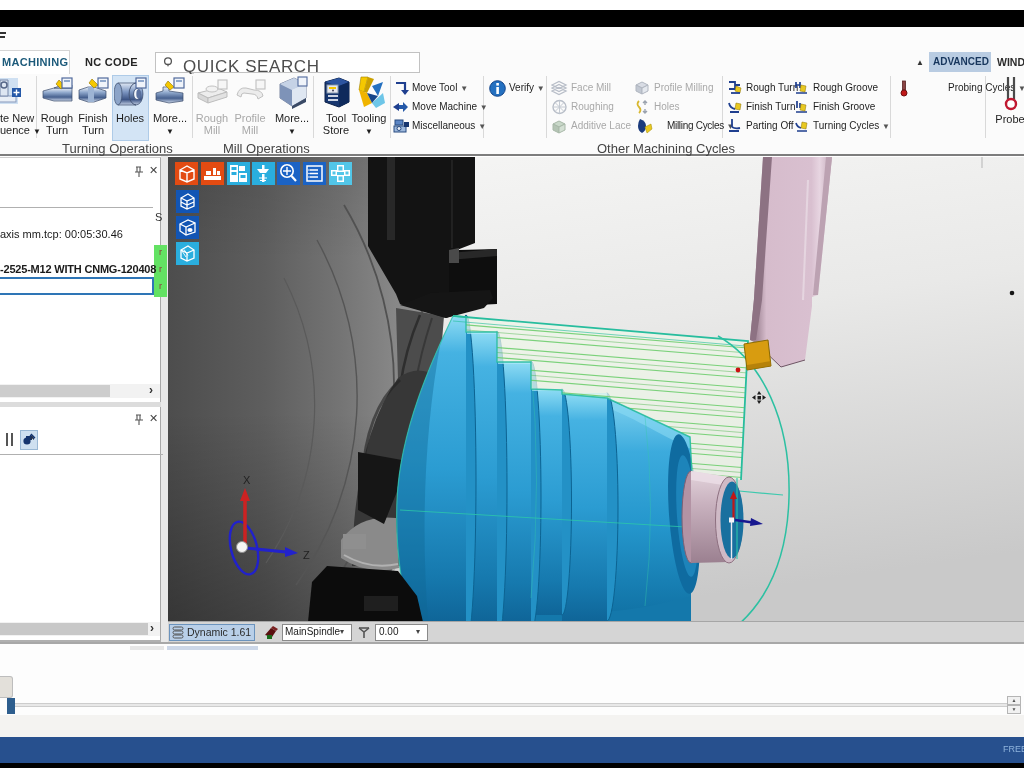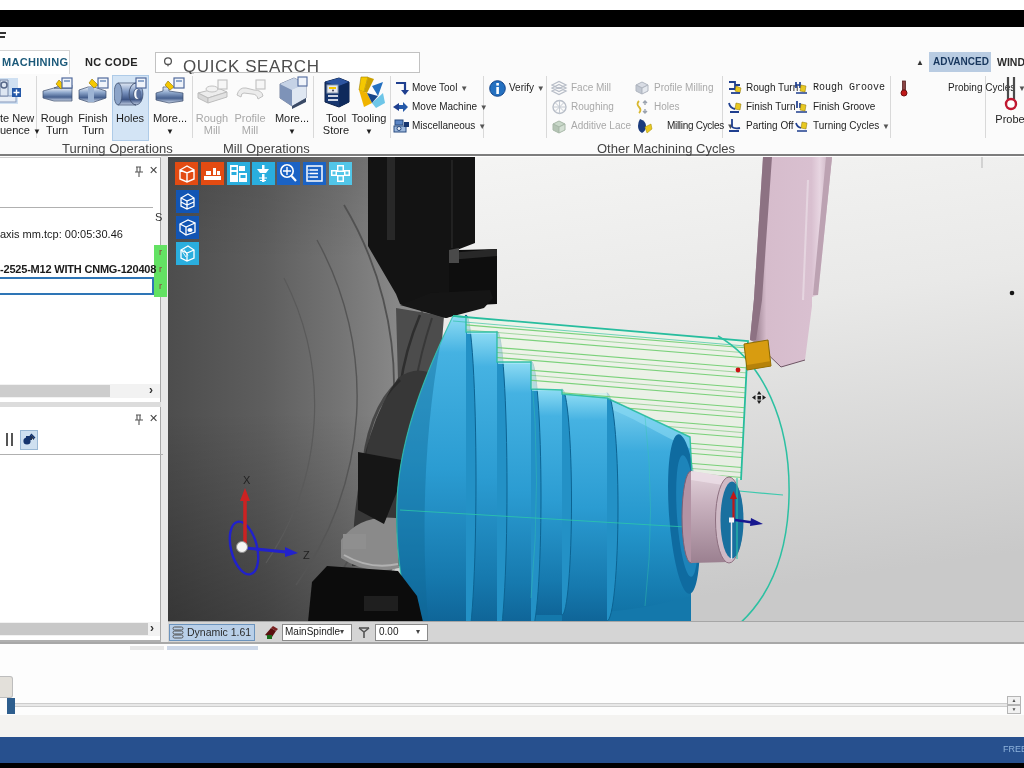--- a/index.html
+++ b/index.html
@@ -252,21 +252,21 @@
       <path d="M7,5 l5,1 -1,6 -5,-1 Z" fill="#e8c820" stroke="#8a7000" stroke-width="0.5"></path>
     </svg>
     <svg class="abs" style="left:794px;top:89px;" width="17" height="16" viewBox="0 0 17 16">
       <path d="M3,2 v7 M6,4 v5 M2,13 h11" fill="none" stroke="#1f3f8f" stroke-width="1.7"></path>
       <path d="M7,5 l5,1 -1,6 -5,-1 Z" fill="#e8c820" stroke="#8a7000" stroke-width="0.5"></path>
     </svg>
     <svg class="abs" style="left:794px;top:108px;" width="17" height="16" viewBox="0 0 17 16">
       <path d="M2,5 q1,4 5,5 M3,13 h10" fill="none" stroke="#1f3f8f" stroke-width="1.7"></path>
       <path d="M8,4 l5,1 -1,6 -5,-1 Z" fill="#e8c820" stroke="#8a7000" stroke-width="0.5"></path>
     </svg>
-    <div class="srow" style="left:813px;top:72px;font-family:Liberation Mono, monospace;">Rough Groove</div>
+    <div class="srow" style="left:813px;top:72px;">Rough Groove</div>
     <div class="srow" style="left:813px;top:91px;">Finish Groove</div>
     <div class="srow" style="left:813px;top:110px;">Turning Cycles <span style="font-size:8px;color:#555;">▼</span></div>
 
     
     <svg class="abs" style="left:898px;top:70px;" width="12" height="17" viewBox="0 0 12 17">
       <rect x="4.5" y="1" width="3" height="9" fill="#8a4444" stroke="#5a2222" stroke-width="0.8"></rect>
       <circle cx="6" cy="13" r="3" fill="#c01818" stroke="#701010"></circle>
     </svg>
     <div class="srow" style="left:914px;top:72px;padding-left:34px;">Probing Cycles <span style="font-size:8px;color:#555;">▼</span></div>
 

